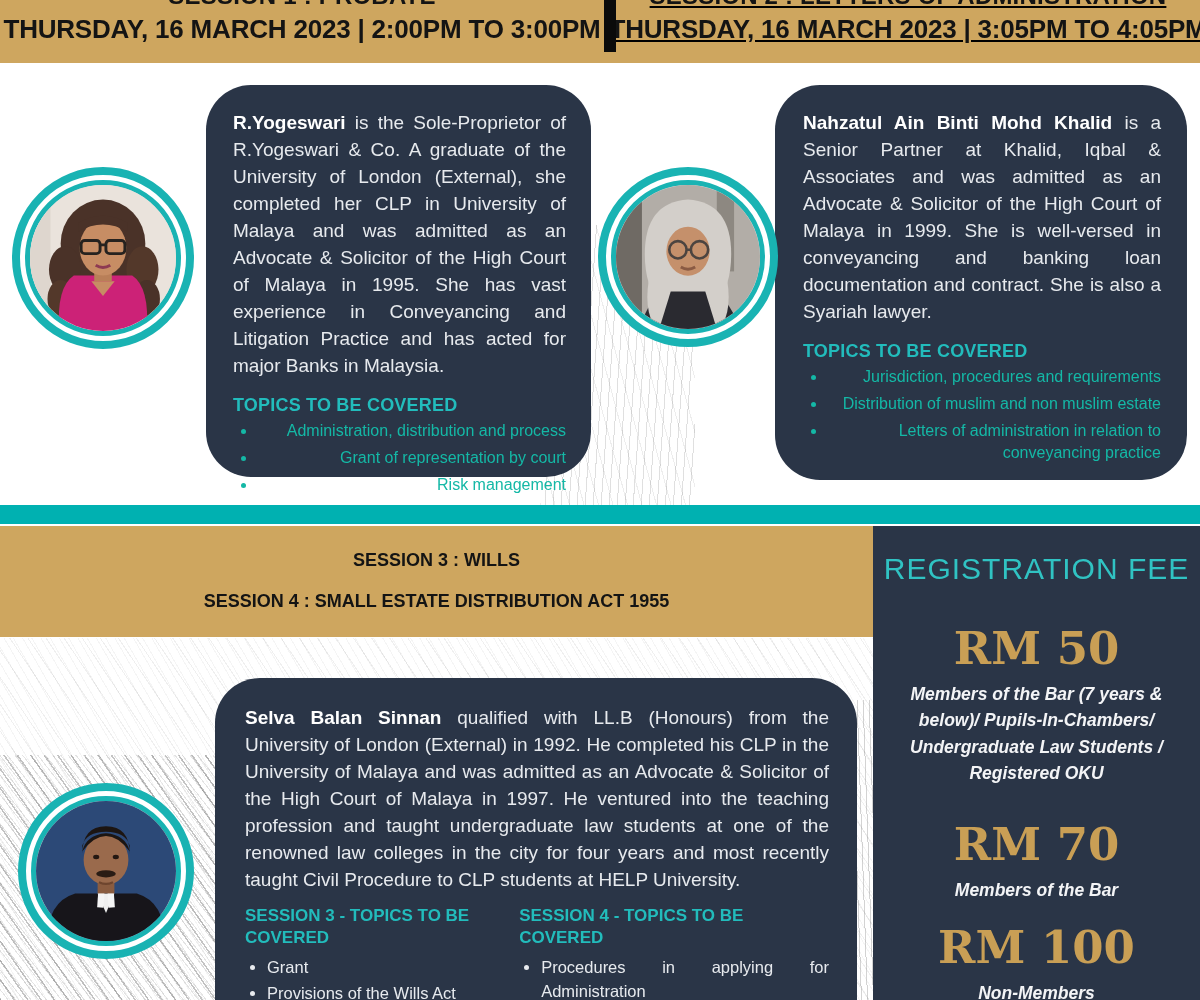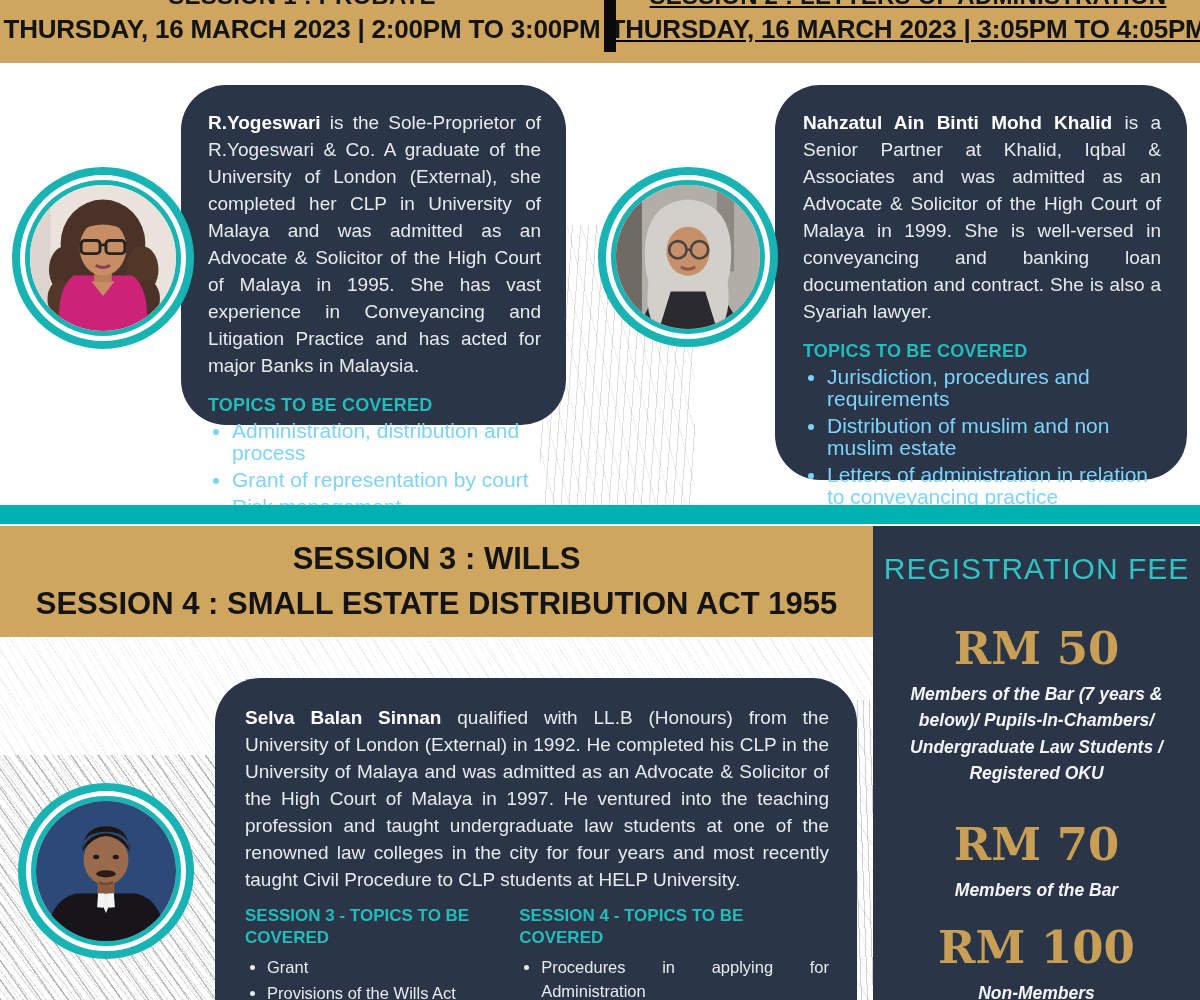--- a/index.html
+++ b/index.html
@@ -24,27 +24,27 @@
   .top-band{position:absolute;left:0;top:0;width:1200px;height:63px;background:#cea65f;z-index:2;}
   .top-half{position:absolute;top:0;height:63px;display:flex;flex-direction:column;align-items:center;overflow:hidden;}
   .top-half.left{left:0;width:604px;}
   .top-half.right{left:616px;width:584px;text-decoration:underline;}
   .top-title{margin-top:-16px;font-size:24px;font-weight:700;color:#141414;letter-spacing:.2px;white-space:nowrap;line-height:24px;}
   .top-date{margin-top:7px;font-size:26px;font-weight:700;color:#141414;letter-spacing:-.2px;white-space:nowrap;line-height:28px;}
   .top-divider{position:absolute;left:604px;top:0;width:12px;height:52px;background:#0a0a0a;z-index:3;}
 
   
   .card{position:absolute;background:#2a3547;border-radius:45px;color:#e7eaee;z-index:2;}
-  .card-a{left:181px;top:85px;width:385px;height:340px;padding:24px 25px 20px 27px;box-sizing:border-box;}
+  .card-a{left:206px;top:85px;width:385px;height:392px;padding:24px 25px 20px 27px;box-sizing:border-box;}
   .card-b{left:775px;top:85px;width:412px;height:395px;padding:24px 26px 20px 28px;box-sizing:border-box;}
   .card-c{left:215px;top:678px;width:642px;height:400px;padding:26px 28px 20px 30px;box-sizing:border-box;}
   .bio{margin:0;font-size:19px;line-height:27px;text-align:justify;color:#e7eaee;}
   .bio strong{color:#ffffff;font-weight:700;}
   .topics-head{margin:16px 0 4px 0;font-size:18px;font-weight:700;color:#22bcbc;letter-spacing:.2px;}
-  ul.topics{margin:2px 0 0 0;padding-left:24px;font-size:21px;line-height:22px;color:#7dd3fc;}
+  ul.topics{margin:2px 0 0 0;padding-left:24px;font-size:16px;line-height:22px;color:#14b8a6;text-align:right;}
   ul.topics li{margin-bottom:5px;}
 
   
   .cols{display:flex;gap:14px;margin-top:12px;}
   .col-left{width:262px;}
   .col-right{width:312px;}
   .col-head{margin:0 0 6px 0;font-size:17px;font-weight:700;color:#22bcbc;line-height:22px;}
   ul.topics-sm{margin:2px 0 0 0;padding-left:22px;font-size:16.5px;line-height:24px;color:#e7eaee;}
   ul.topics-sm li{margin-bottom:2px;}
   .col-right ul.topics-sm{text-align:justify;}
@@ -57,21 +57,21 @@
   .photo-inner svg{display:block;width:100%;height:100%;}
   .ring-1{left:12px;top:167px;width:182px;height:182px;}
   .ring-2{left:598px;top:167px;width:180px;height:180px;}
   .ring-3{left:18px;top:783px;width:176px;height:176px;}
 
   
   .teal-strip{position:absolute;left:0;top:505px;width:1200px;height:19px;background:#00b1b1;z-index:2;}
   .mid-banner{position:absolute;left:0;top:526px;width:873px;height:111px;background:#cea65f;z-index:2;
               display:flex;flex-direction:column;align-items:center;justify-content:space-evenly;padding:4px 0;box-sizing:border-box;}
   .mid-line{font-weight:800;color:#141414;white-space:nowrap;line-height:1.1;}
-  .mid-line.l1,.mid-line.l2{font-size:31px;}
+  .mid-line.l1,.mid-line.l2{font-size:18px;}
   .mid-line.l3{font-size:25px;}
 
   
   .fee-panel{position:absolute;left:873px;top:526px;width:327px;height:474px;background:#2a3547;z-index:2;
              display:flex;flex-direction:column;align-items:center;text-align:center;box-sizing:border-box;}
   .fee-head{margin-top:26px;font-size:30px;font-weight:400;color:#30c3c3;letter-spacing:1px;white-space:nowrap;}
   .fee-amount{font-family:"DejaVu Serif",serif;font-weight:700;font-size:45px;color:#c99f55;line-height:1;}
   .fee-amount.a1{margin-top:40px;}
   .fee-amount.a2{margin-top:36px;}
   .fee-amount.a3{margin-top:22px;}

